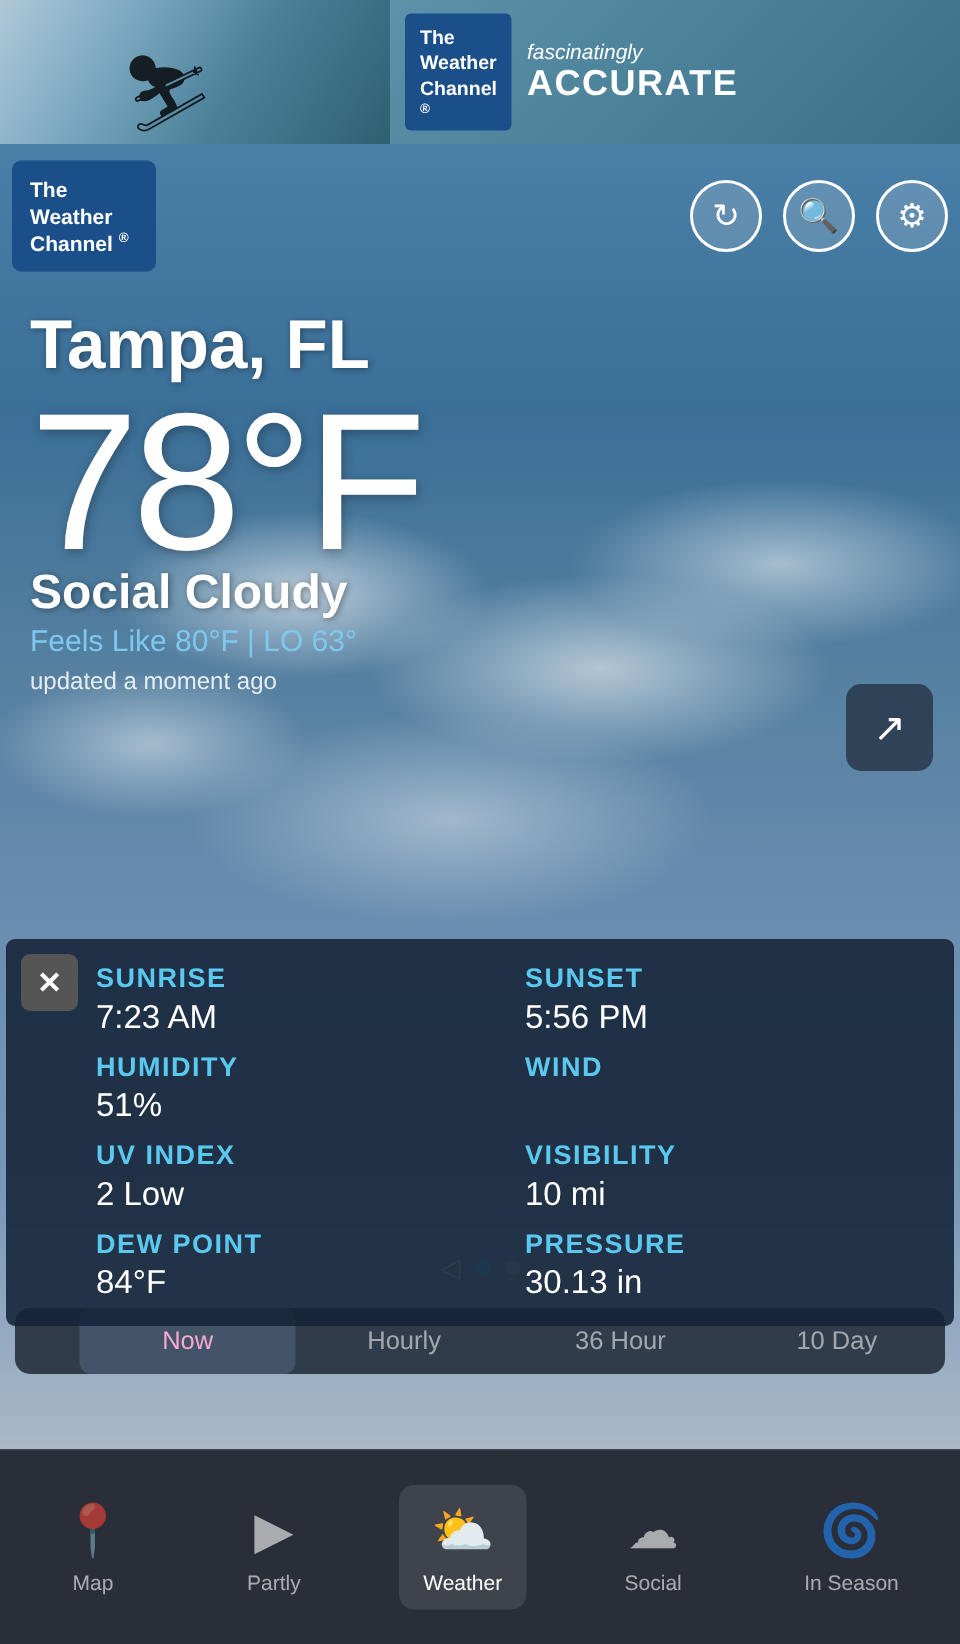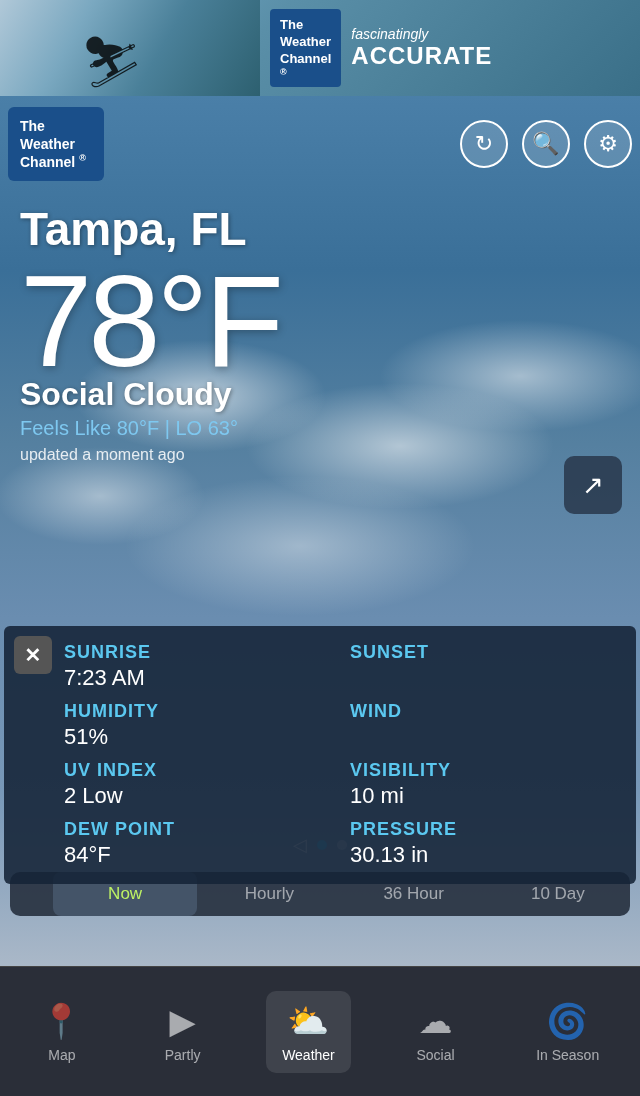--- a/index.html
+++ b/index.html
@@ -288,21 +288,21 @@
     .tab-item {
       flex: 1;
       text-align: center;
       padding: 12px 6px;
       color: rgba(255,255,255,0.55);
       font-size: 17px;
       cursor: pointer;
     }
     .tab-item.active {
       background: rgba(70, 85, 105, 0.95);
-      color: #bef264;
+      color: #f9a8d4;
       border-radius: 8px;
       margin-left: 43px;
     }
 
     
     #bottom-nav {
       width: 640px;
       height: 130px;
       background: #2a2e38;
       display: flex;
@@ -397,20 +397,21 @@
     <div id="close-btn">
       <span>✕</span>
     </div>
     <div id="details-grid">
     <div class="detail-item">
       <div class="detail-label">SUNRISE</div>
       <div class="detail-value">7:23 AM</div>
     </div>
         <div class="detail-item">
       <div class="detail-label">SUNSET</div>
+      <div class="detail-value">5:56 PM</div>
     </div>
         <div class="detail-item">
       <div class="detail-label">HUMIDITY</div>
       <div class="detail-value">51%</div>
     </div>
         <div class="detail-item">
       <div class="detail-label">WIND</div>
     </div>
         <div class="detail-item">
       <div class="detail-label">UV INDEX</div>

